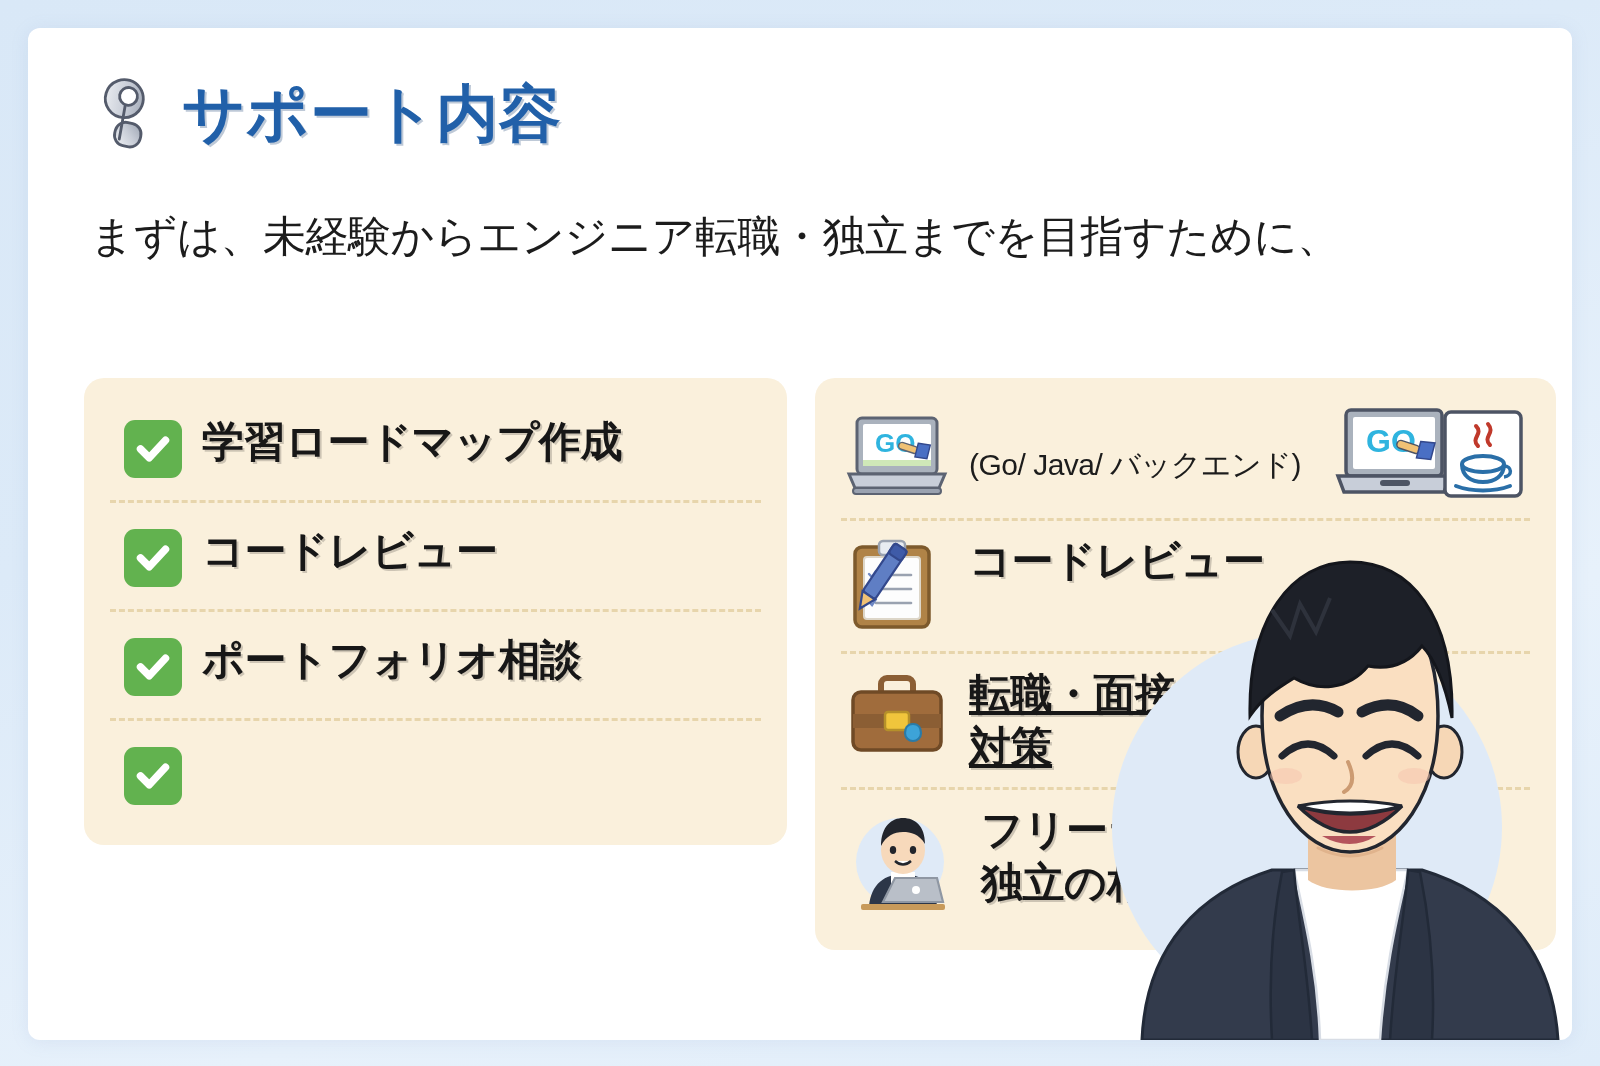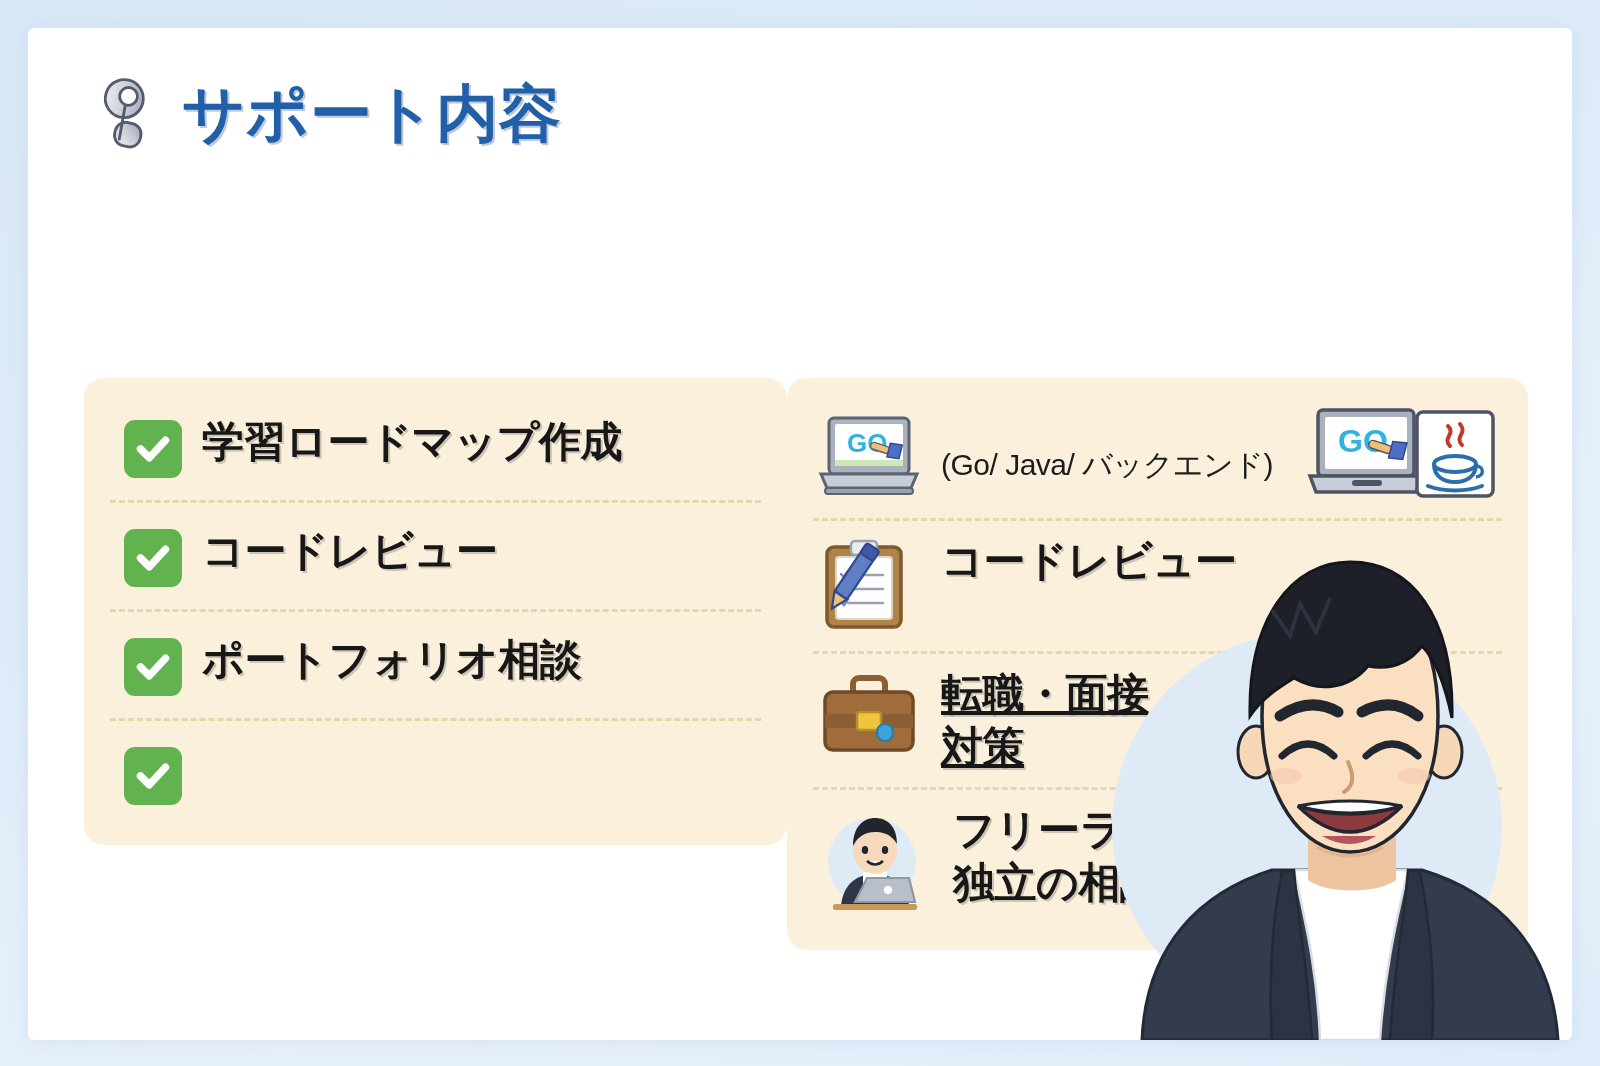--- a/index.html
+++ b/index.html
@@ -21,21 +21,21 @@
   }
 
   
   .panel {
     position: absolute;
     left: 28px;
     top: 28px;
     width: 1544px;
     height: 1012px;
     background: #ffffff;
-    border-radius: 6px;
+    border-radius: 12px;
     box-shadow: 0 2px 18px rgba(120,150,190,0.13);
     overflow: hidden;
   }
 
   
   .header {
     position: absolute;
     left: 56px;
     top: 48px;
     display: flex;
@@ -82,20 +82,21 @@
     margin-left: 2px;
   }
 
   
   .cards {
     position: absolute;
     left: 56px;
     top: 350px;
     width: 1472px;
     display: flex;
+    gap: 28px;
     align-items: flex-start;
   }
   .card {
     background: #faf0dc;
     border-radius: 20px;
     box-sizing: border-box;
     padding: 16px 26px 18px 26px;
   }
   .card.left  { width: 703px; }
   .card.right { width: 741px; }
@@ -209,20 +210,21 @@
                      M45 15.5 a7.5 7.5 0 1 1 0 15 a7.5 7.5 0 0 1 0-15 z" fill="url(#wg)" stroke="#545b6b" stroke-width="2.4"></path>
             <rect x="16" y="38" width="20" height="22" rx="9" fill="url(#wg)" stroke="#545b6b" stroke-width="2.4" transform="rotate(-42 26 49)"></rect>
             <path d="M38 28 L18 48" stroke="#545b6b" stroke-width="2.4" fill="none" stroke-linecap="round"></path>
           </g>
         </svg>
       </span>
       <div class="page-title">サポート内容</div>
     </div>
 
     <div class="lead">
+      <span class="lead-line">まずは、未経験からエンジニア転職・独立までを目指すために、</span>
     </div>
 
     <div class="cards">
 
       <div class="card left">
 
         <div class="item">
           <span class="check-box">
             <svg viewBox="0 0 32 32" xmlns="http://www.w3.org/2000/svg">
               <path d="M6 16 L13 23 L26 9" fill="none" stroke="#ffffff" stroke-width="6" stroke-linecap="round" stroke-linejoin="round"></path>

